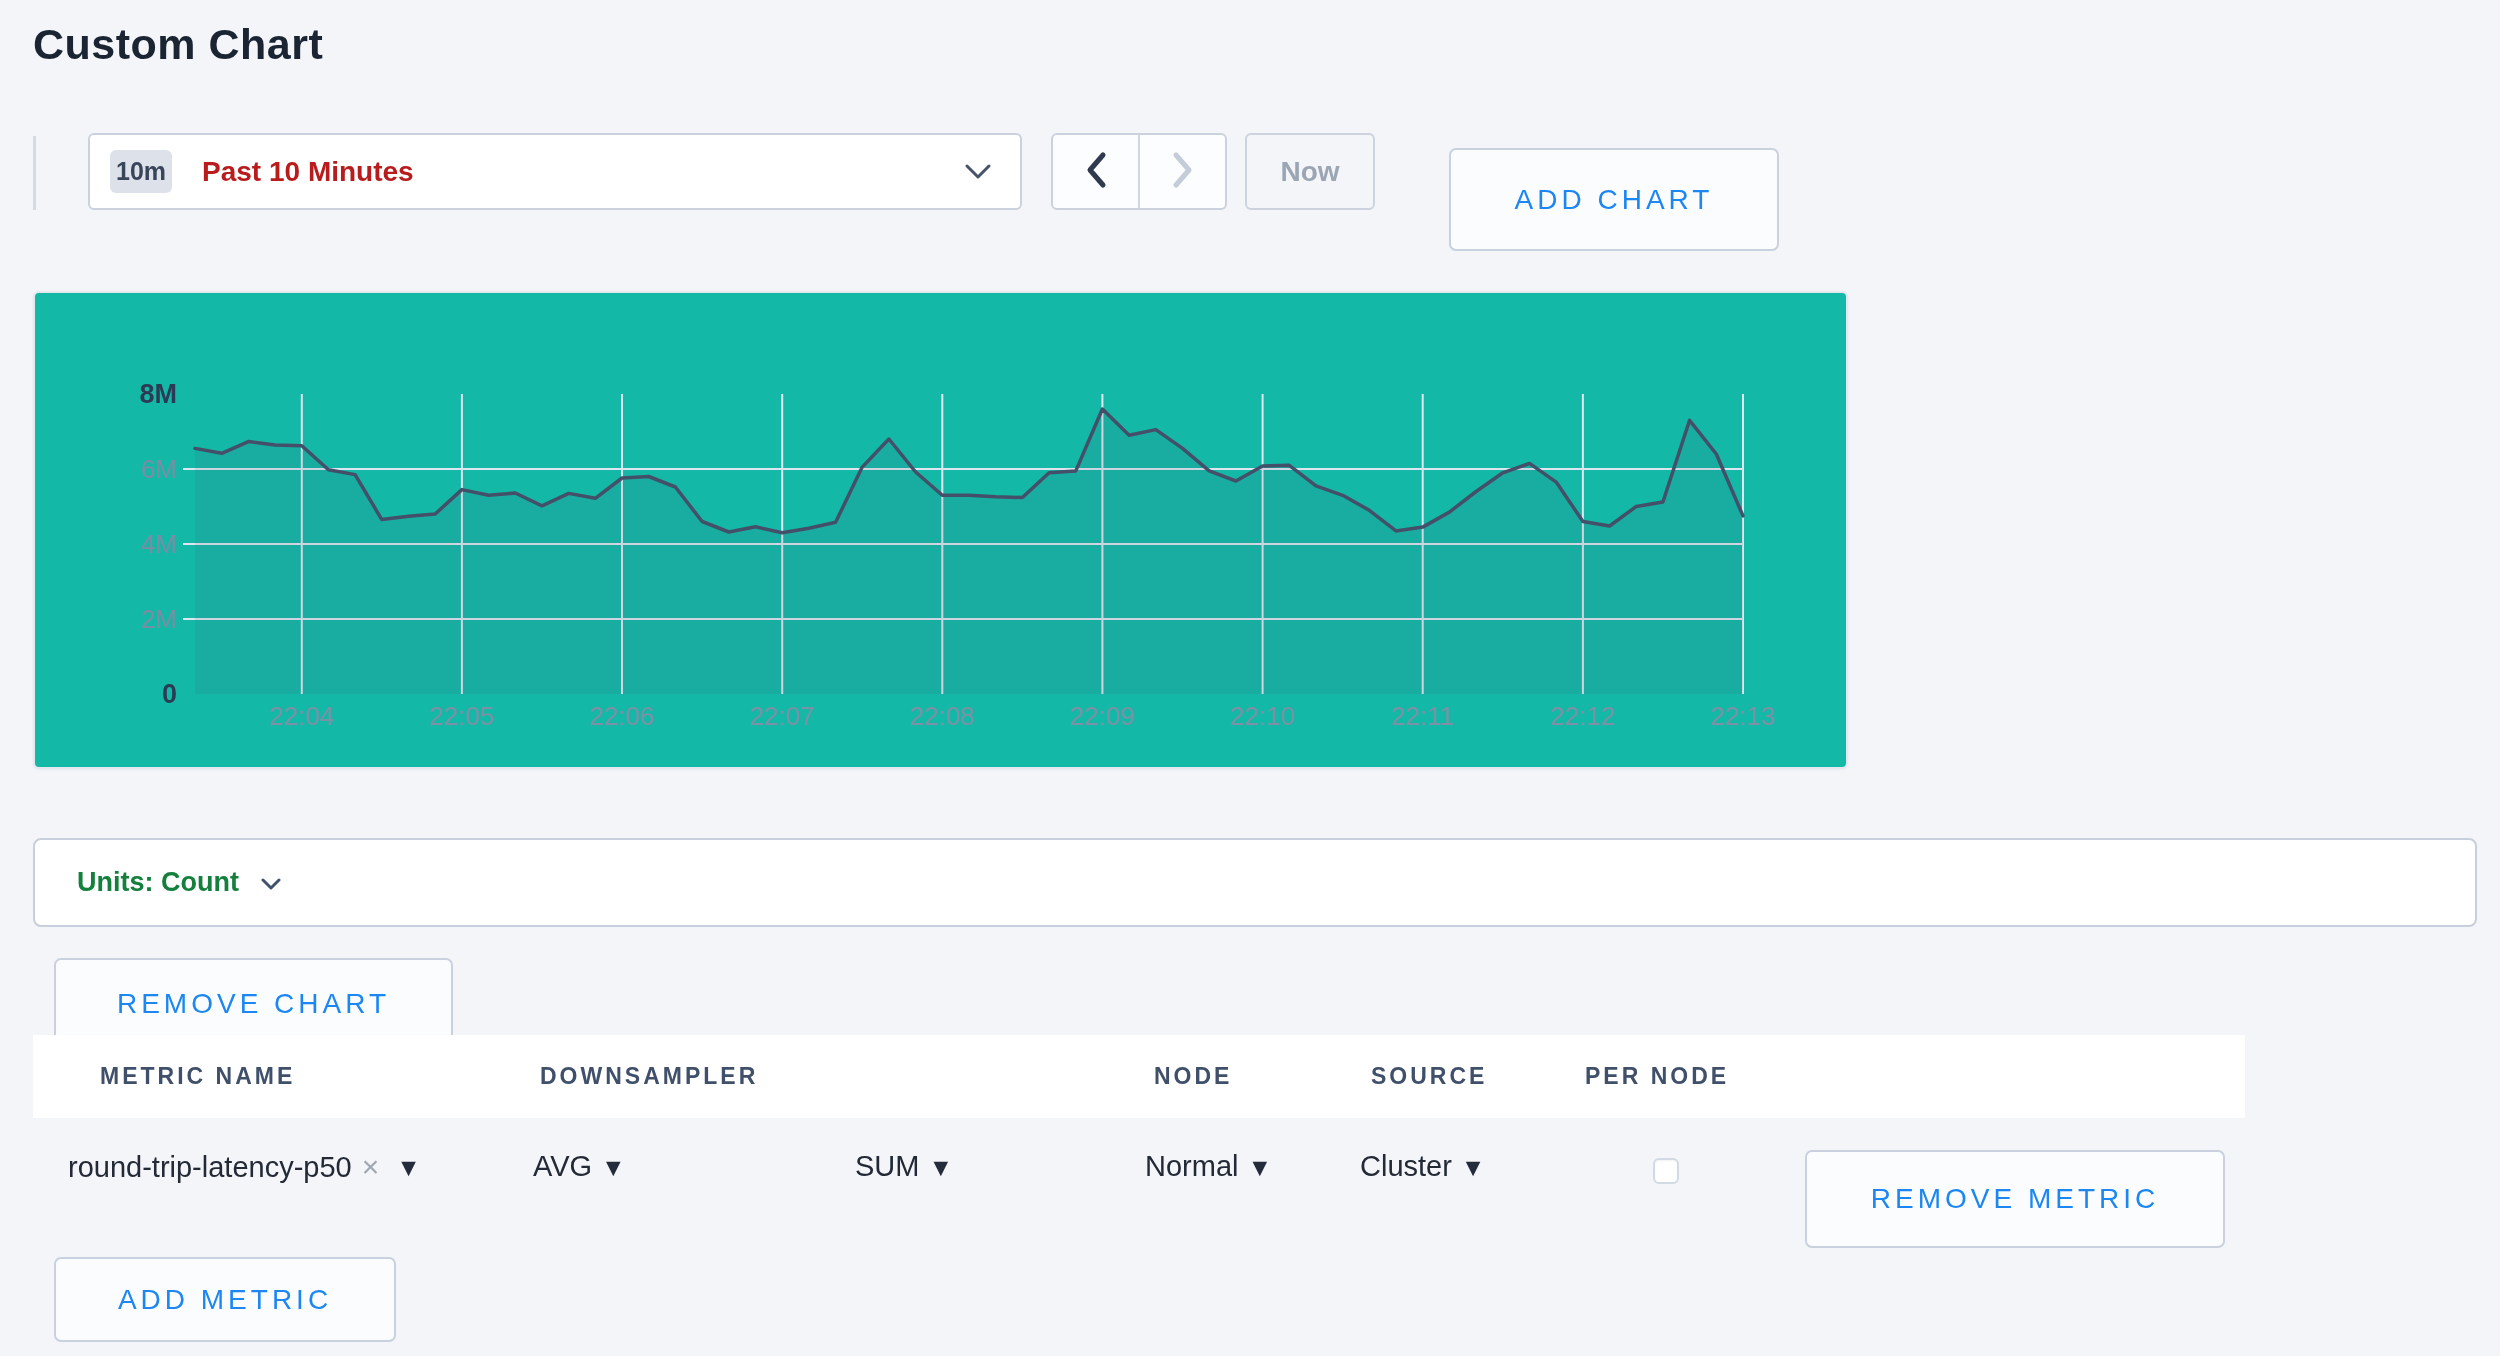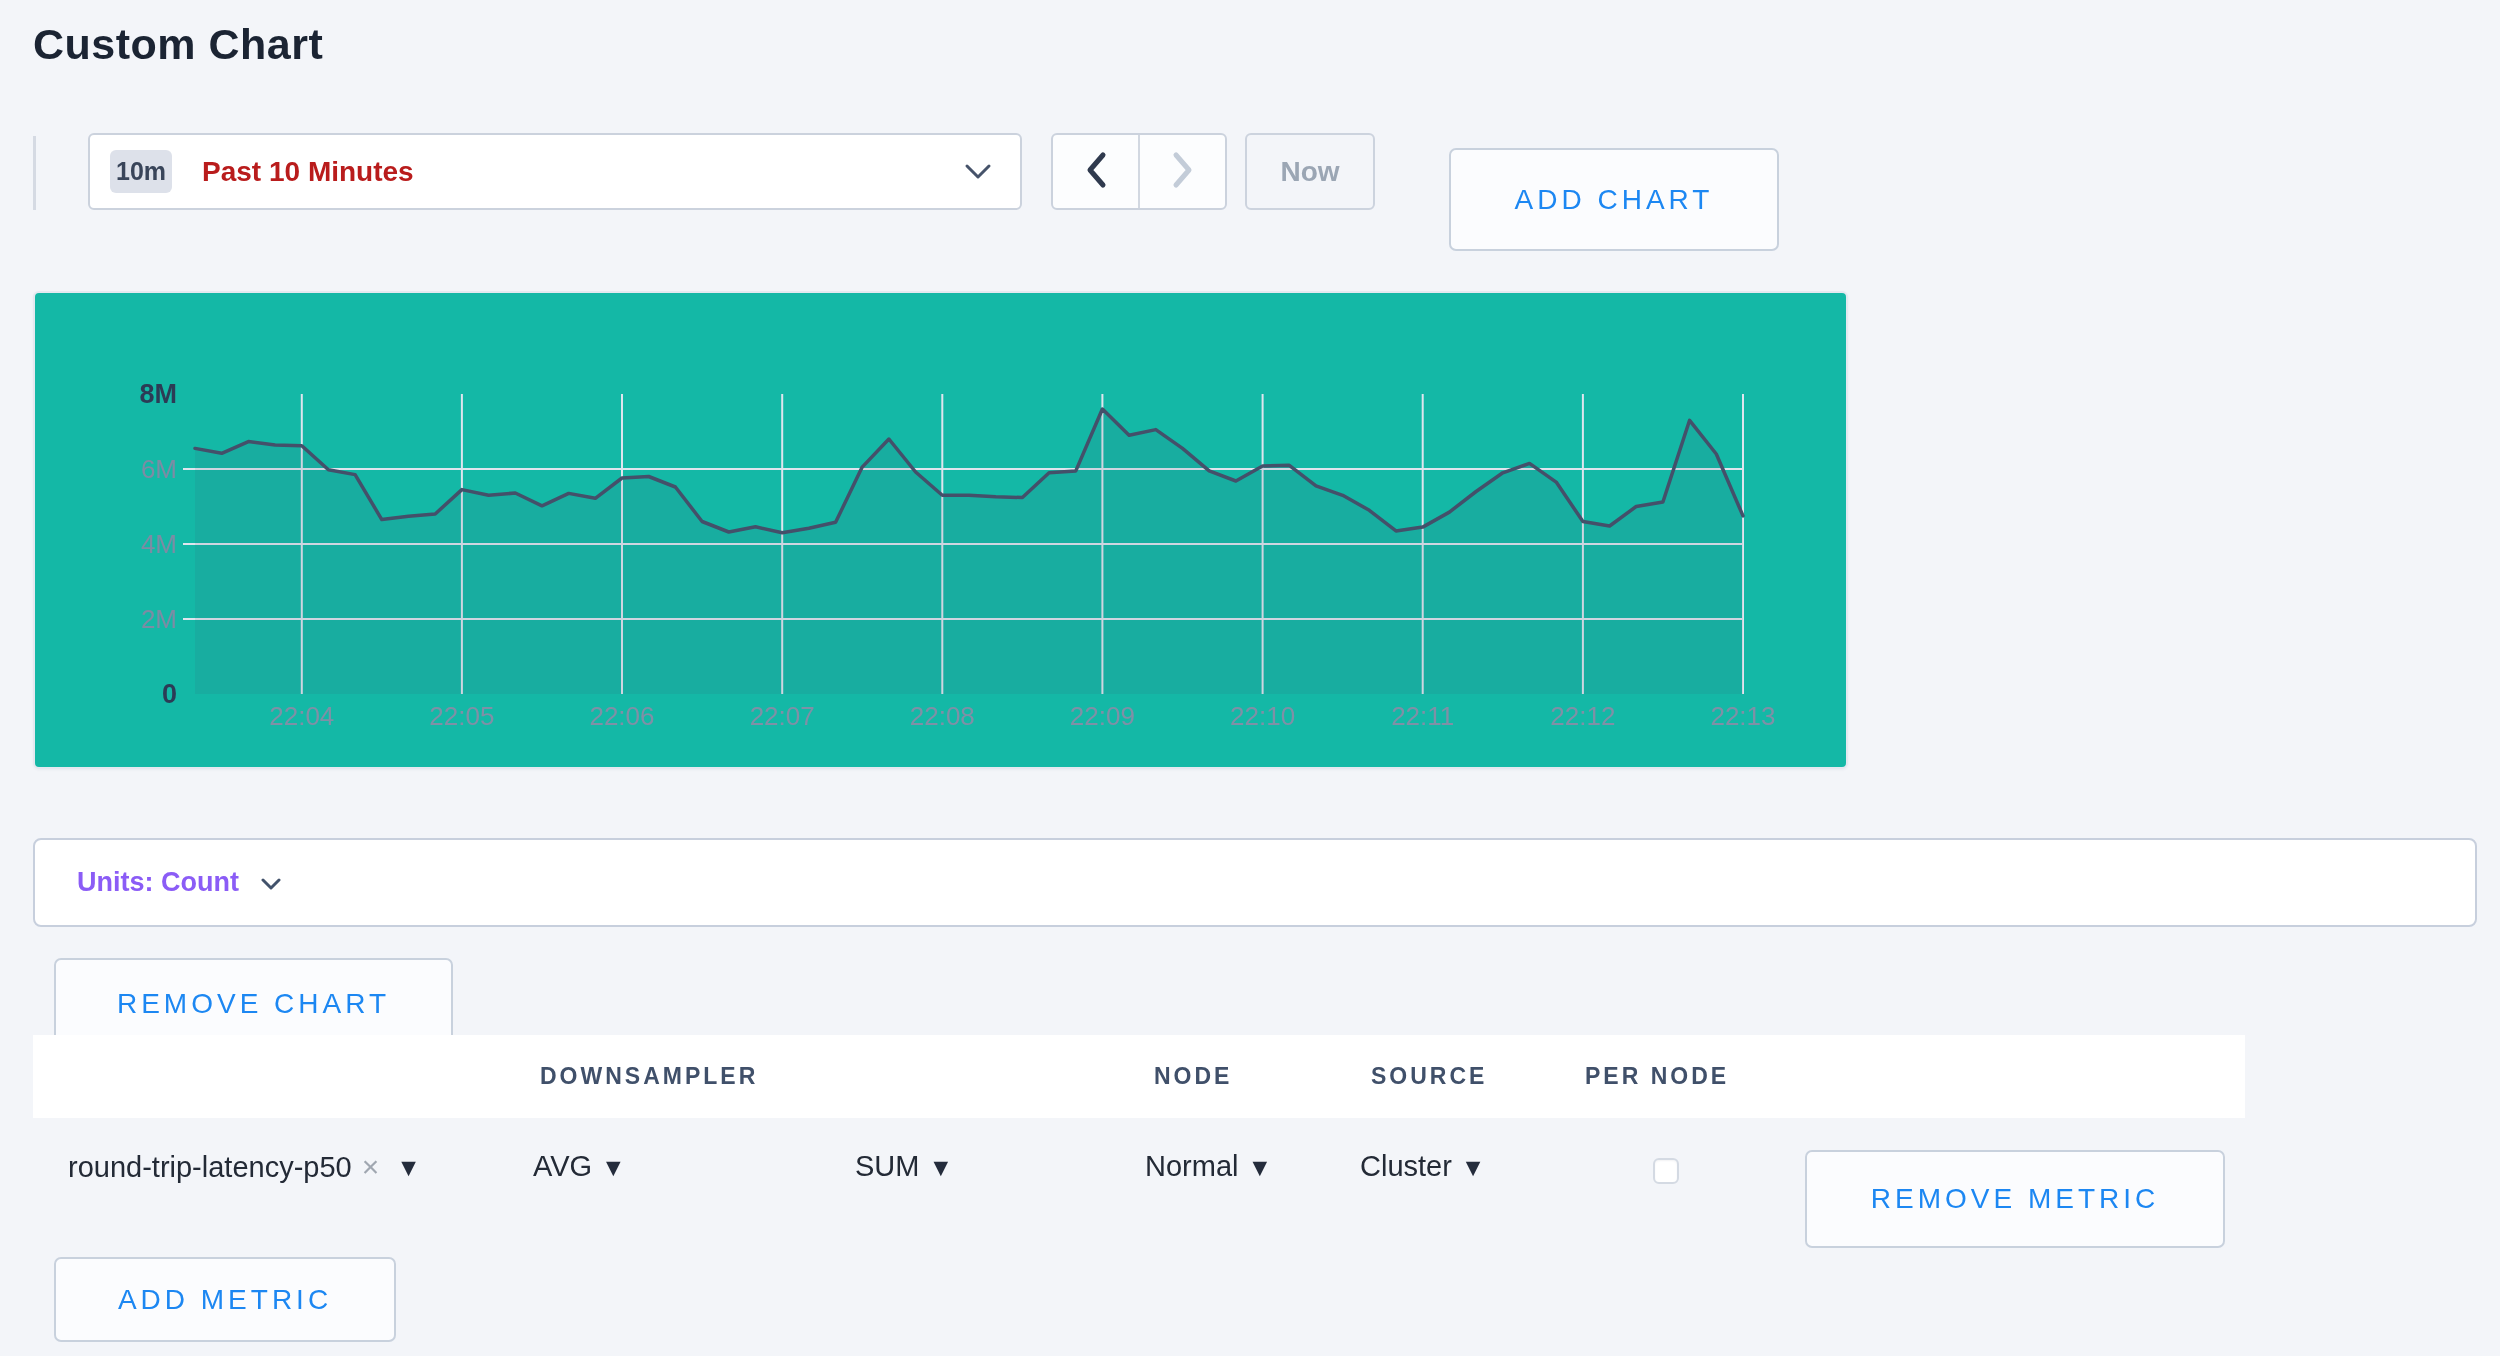--- a/index.html
+++ b/index.html
@@ -46,21 +46,21 @@
     left:33px;top:291px;width:1815px;height:478px;background:#14b8a6;
     border:2px solid #e4e9f0;border-radius:6px;box-sizing:border-box;
     box-shadow:0 1px 3px rgba(40,60,90,0.05);
   }
   .chart-card svg{position:absolute;left:0;top:0;}
   .units-bar{
     left:33px;top:838px;width:2444px;height:89px;background:#ffffff;
     border:2px solid #c7cfdd;border-radius:8px;box-sizing:border-box;
     display:flex;align-items:center;cursor:pointer;
   }
-  .units-label{margin-left:42px;font-size:27px;font-weight:700;color:#8b5cf6;}
+  .units-label{margin-left:42px;font-size:27px;font-weight:700;color:#15803d;}
   .units-caret{margin-left:22px;display:flex;margin-top:4px;}
   .remove-chart-btn{left:54px;top:930px;width:399px;height:92px;}
   .table-header{left:33px;top:1035px;width:2212px;height:83px;background:#ffffff;}
   .th{
     position:absolute;top:0;height:83px;display:flex;align-items:center;
     font-size:23px;font-weight:700;letter-spacing:3px;color:#40506a;white-space:nowrap;
   }
   .select-cell{
     display:flex;align-items:center;cursor:pointer;white-space:nowrap;
     font-size:29px;color:#232a36;
@@ -154,20 +154,21 @@
   <span class="units-caret">
     <svg width="20" height="13" viewBox="0 0 20 13">
         <polyline points="2,2 10,10 18,2" fill="none" stroke="#42526b" stroke-width="3" stroke-linecap="round" stroke-linejoin="round"></polyline>
       </svg>
   </span>
 </div>
 
 <div class="abs action-btn remove-chart-btn">REMOVE CHART</div>
 
 <div class="abs table-header">
+  <span class="th" style="left:67px">METRIC NAME</span>
   <span class="th" style="left:507px">DOWNSAMPLER</span>
   <span class="th" style="left:1121px">NODE</span>
   <span class="th" style="left:1338px">SOURCE</span>
   <span class="th" style="left:1552px">PER NODE</span>
 </div>
 
 <div class="abs select-cell" style="left:68px;top:1150px">
   <span>round-trip-latency-p50</span>
   <span class="clear-x">×</span>
   <span class="select-caret">▼</span>

